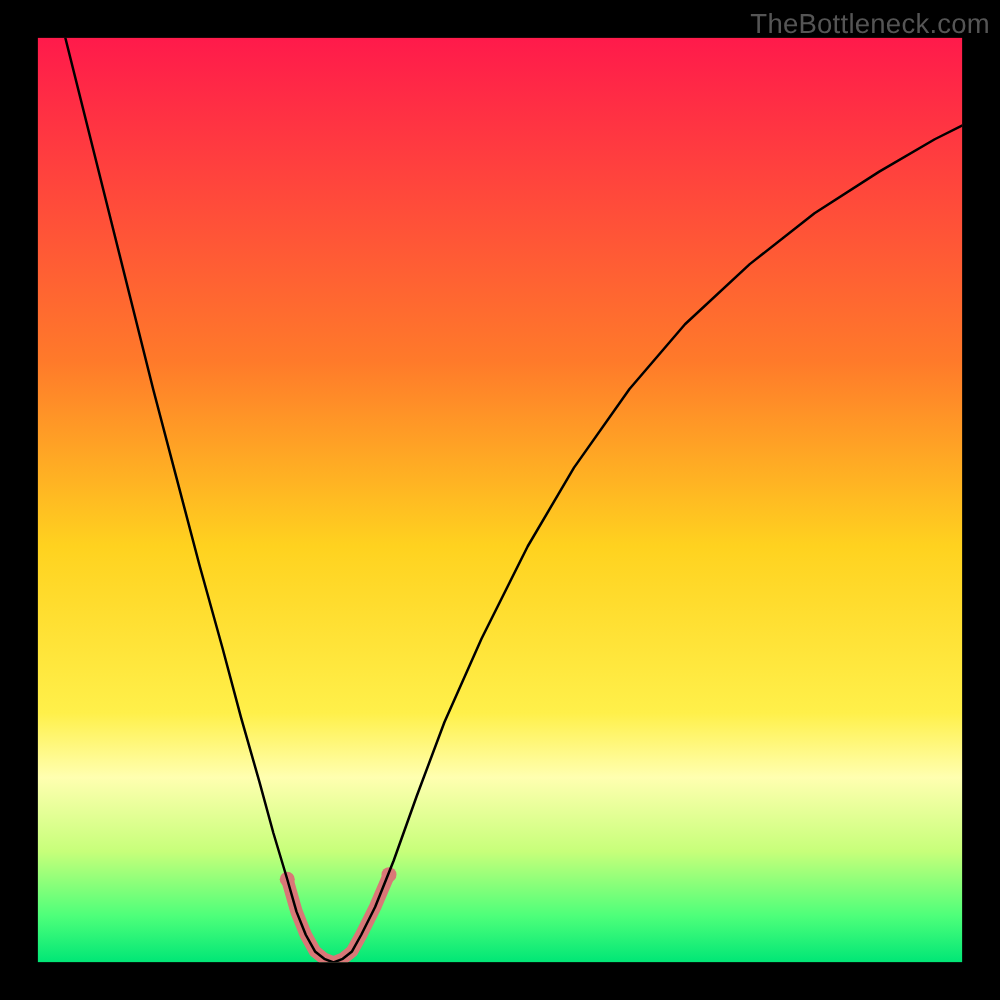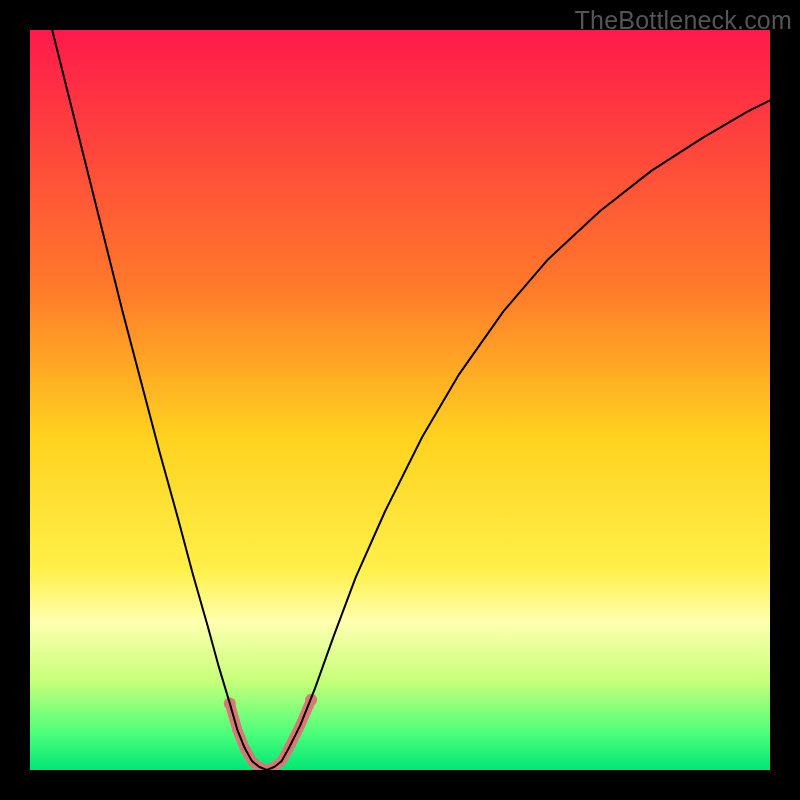--- a/index.html
+++ b/index.html
@@ -24,21 +24,21 @@
     top: 30px;
     width: 740px;
     height: 740px;
     overflow: hidden;
   }
   .watermark {
     position: absolute;
     top: 6px;
     right: 8px;
     color: #555;
-    font-size: 25px;
+    font-size: 22px;
     letter-spacing: 0.2px;
     user-select: none;
   }
   svg { display: block; }
 </style>
 </head>
 <body>
 
 <div class="frame">
   <div class="watermark">TheBottleneck.com</div>

